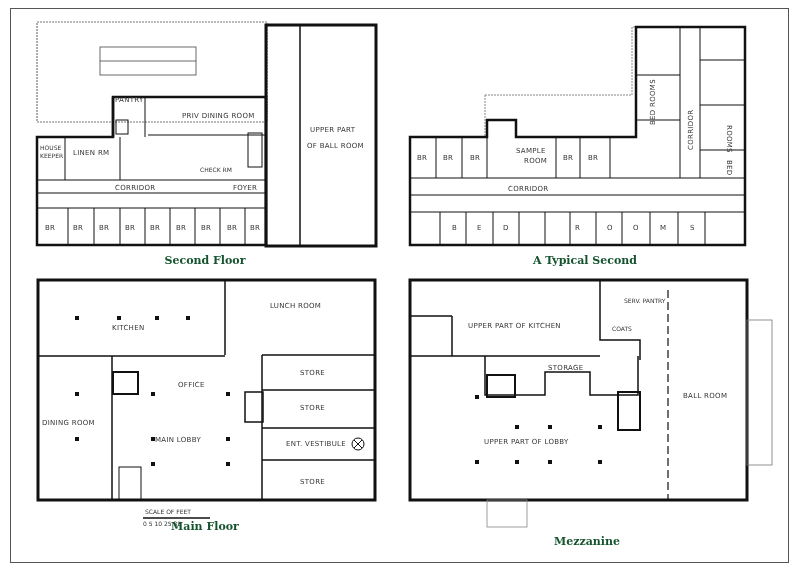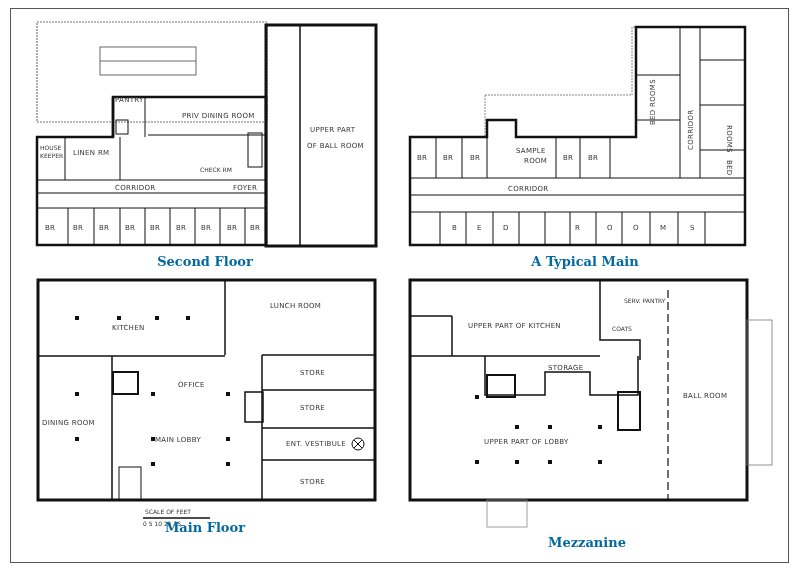--- a/index.html
+++ b/index.html
@@ -1,18 +1,18 @@
 <!DOCTYPE html>
 <html><head>
 <meta charset="utf-8">
 <style>
   html,body{margin:0;padding:0;background:#fff;}
   body{width:800px;height:573px;position:relative;overflow:hidden;font-family:"DejaVu Serif",serif;}
   .frame{position:absolute;left:10px;top:8px;width:779px;height:555px;border:1px solid #555;box-sizing:border-box;}
-  .caption{position:absolute;font-family:"DejaVu Serif",serif;font-weight:bold;font-size:13px;color:#0369a1;text-align:center;}
+  .caption{position:absolute;font-family:"DejaVu Serif",serif;font-weight:bold;font-size:11px;color:#14532d;text-align:center;}
   .lbl{font-family:"DejaVu Sans",sans-serif;font-size:7px;fill:#333;letter-spacing:0.3px;}
   .lbls{font-family:"DejaVu Sans",sans-serif;font-size:6px;fill:#333;}
   svg{position:absolute;left:0;top:0;}
 </style>
 </head>
 <body>
 
 <div class="frame"></div>
 
 <svg width="800" height="573" viewBox="0 0 800 573">
@@ -198,15 +198,15 @@
   <path d="M354 440 L362 448 M362 440 L354 448" stroke="#111"></path>
 
   <g>
     <text class="lbls" x="145" y="514">SCALE OF FEET</text>
     <line x1="143" y1="518" x2="210" y2="518" stroke="#111" stroke-width="1.5"></line>
     <text class="lbls" x="143" y="526">0 5 10  25  35</text>
   </g>
 </svg>
 
 <div class="caption" style="left:130px;top:254px;width:150px;">Second Floor</div>
-<div class="caption" style="left:510px;top:254px;width:150px;">A Typical Main</div>
+<div class="caption" style="left:510px;top:254px;width:150px;">A Typical Second</div>
 <div class="caption" style="left:130px;top:520px;width:150px;">Main Floor</div>
 <div class="caption" style="left:512px;top:535px;width:150px;">Mezzanine</div>
 
 </body></html>

